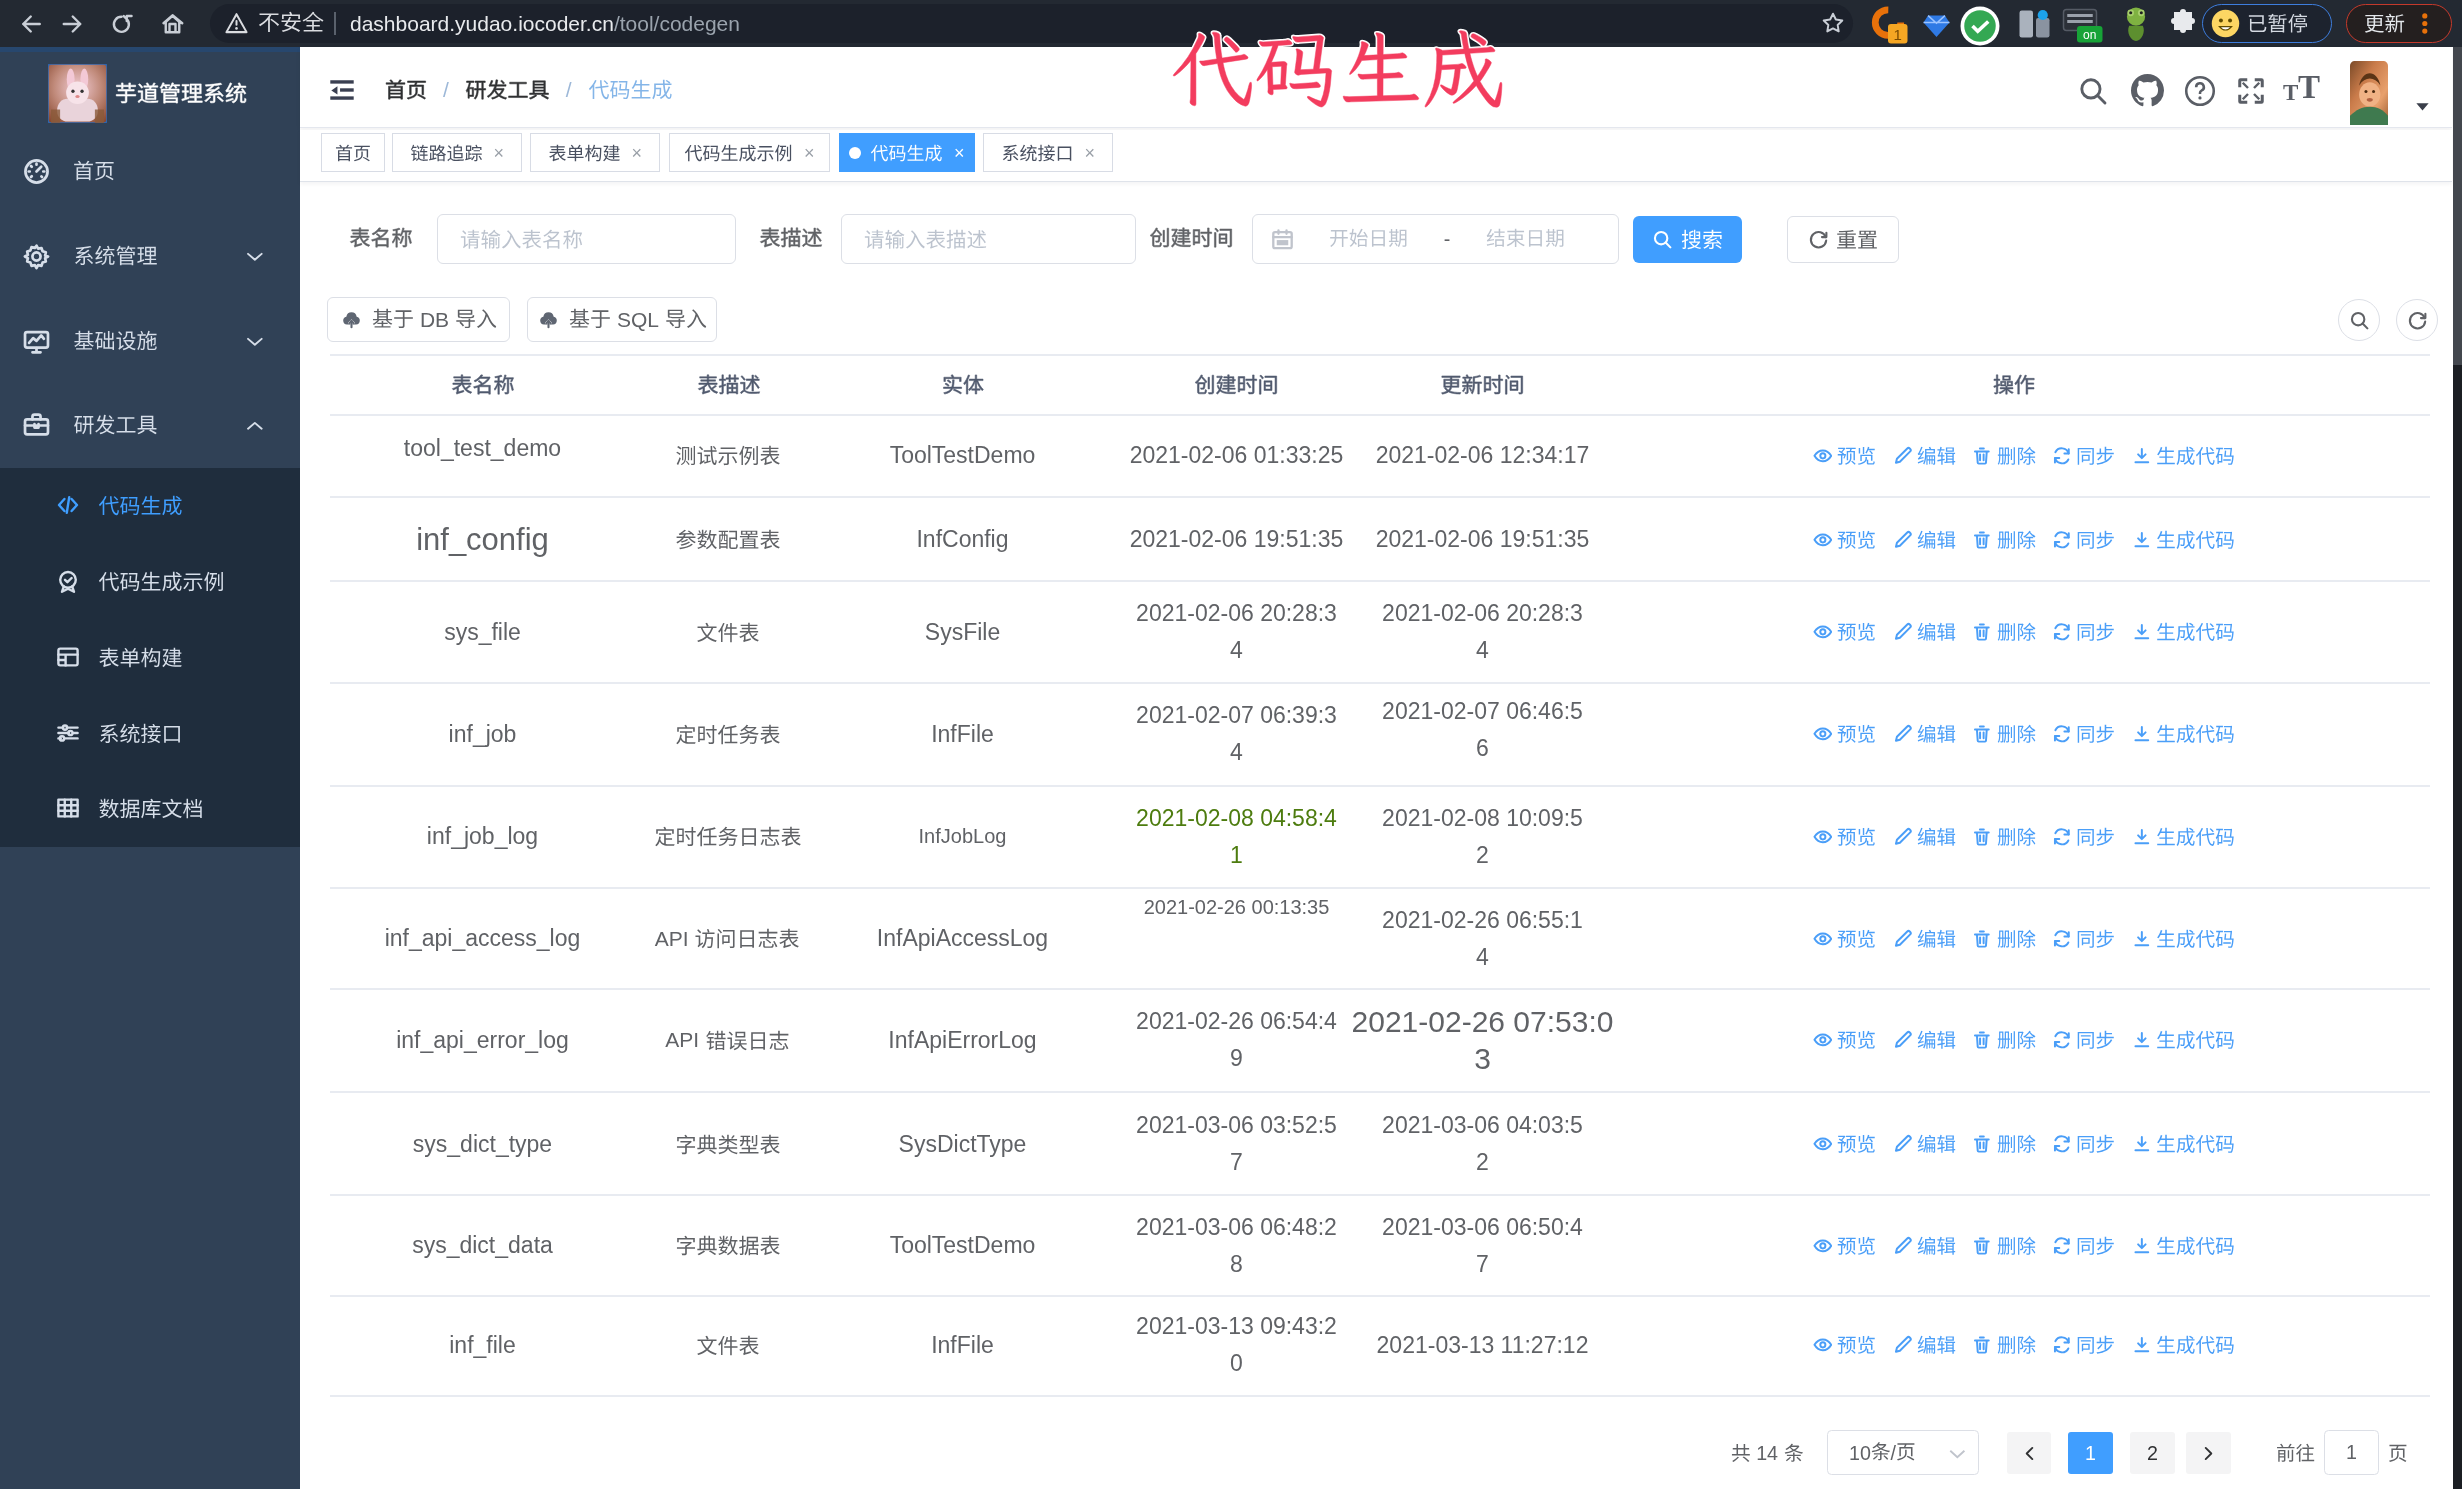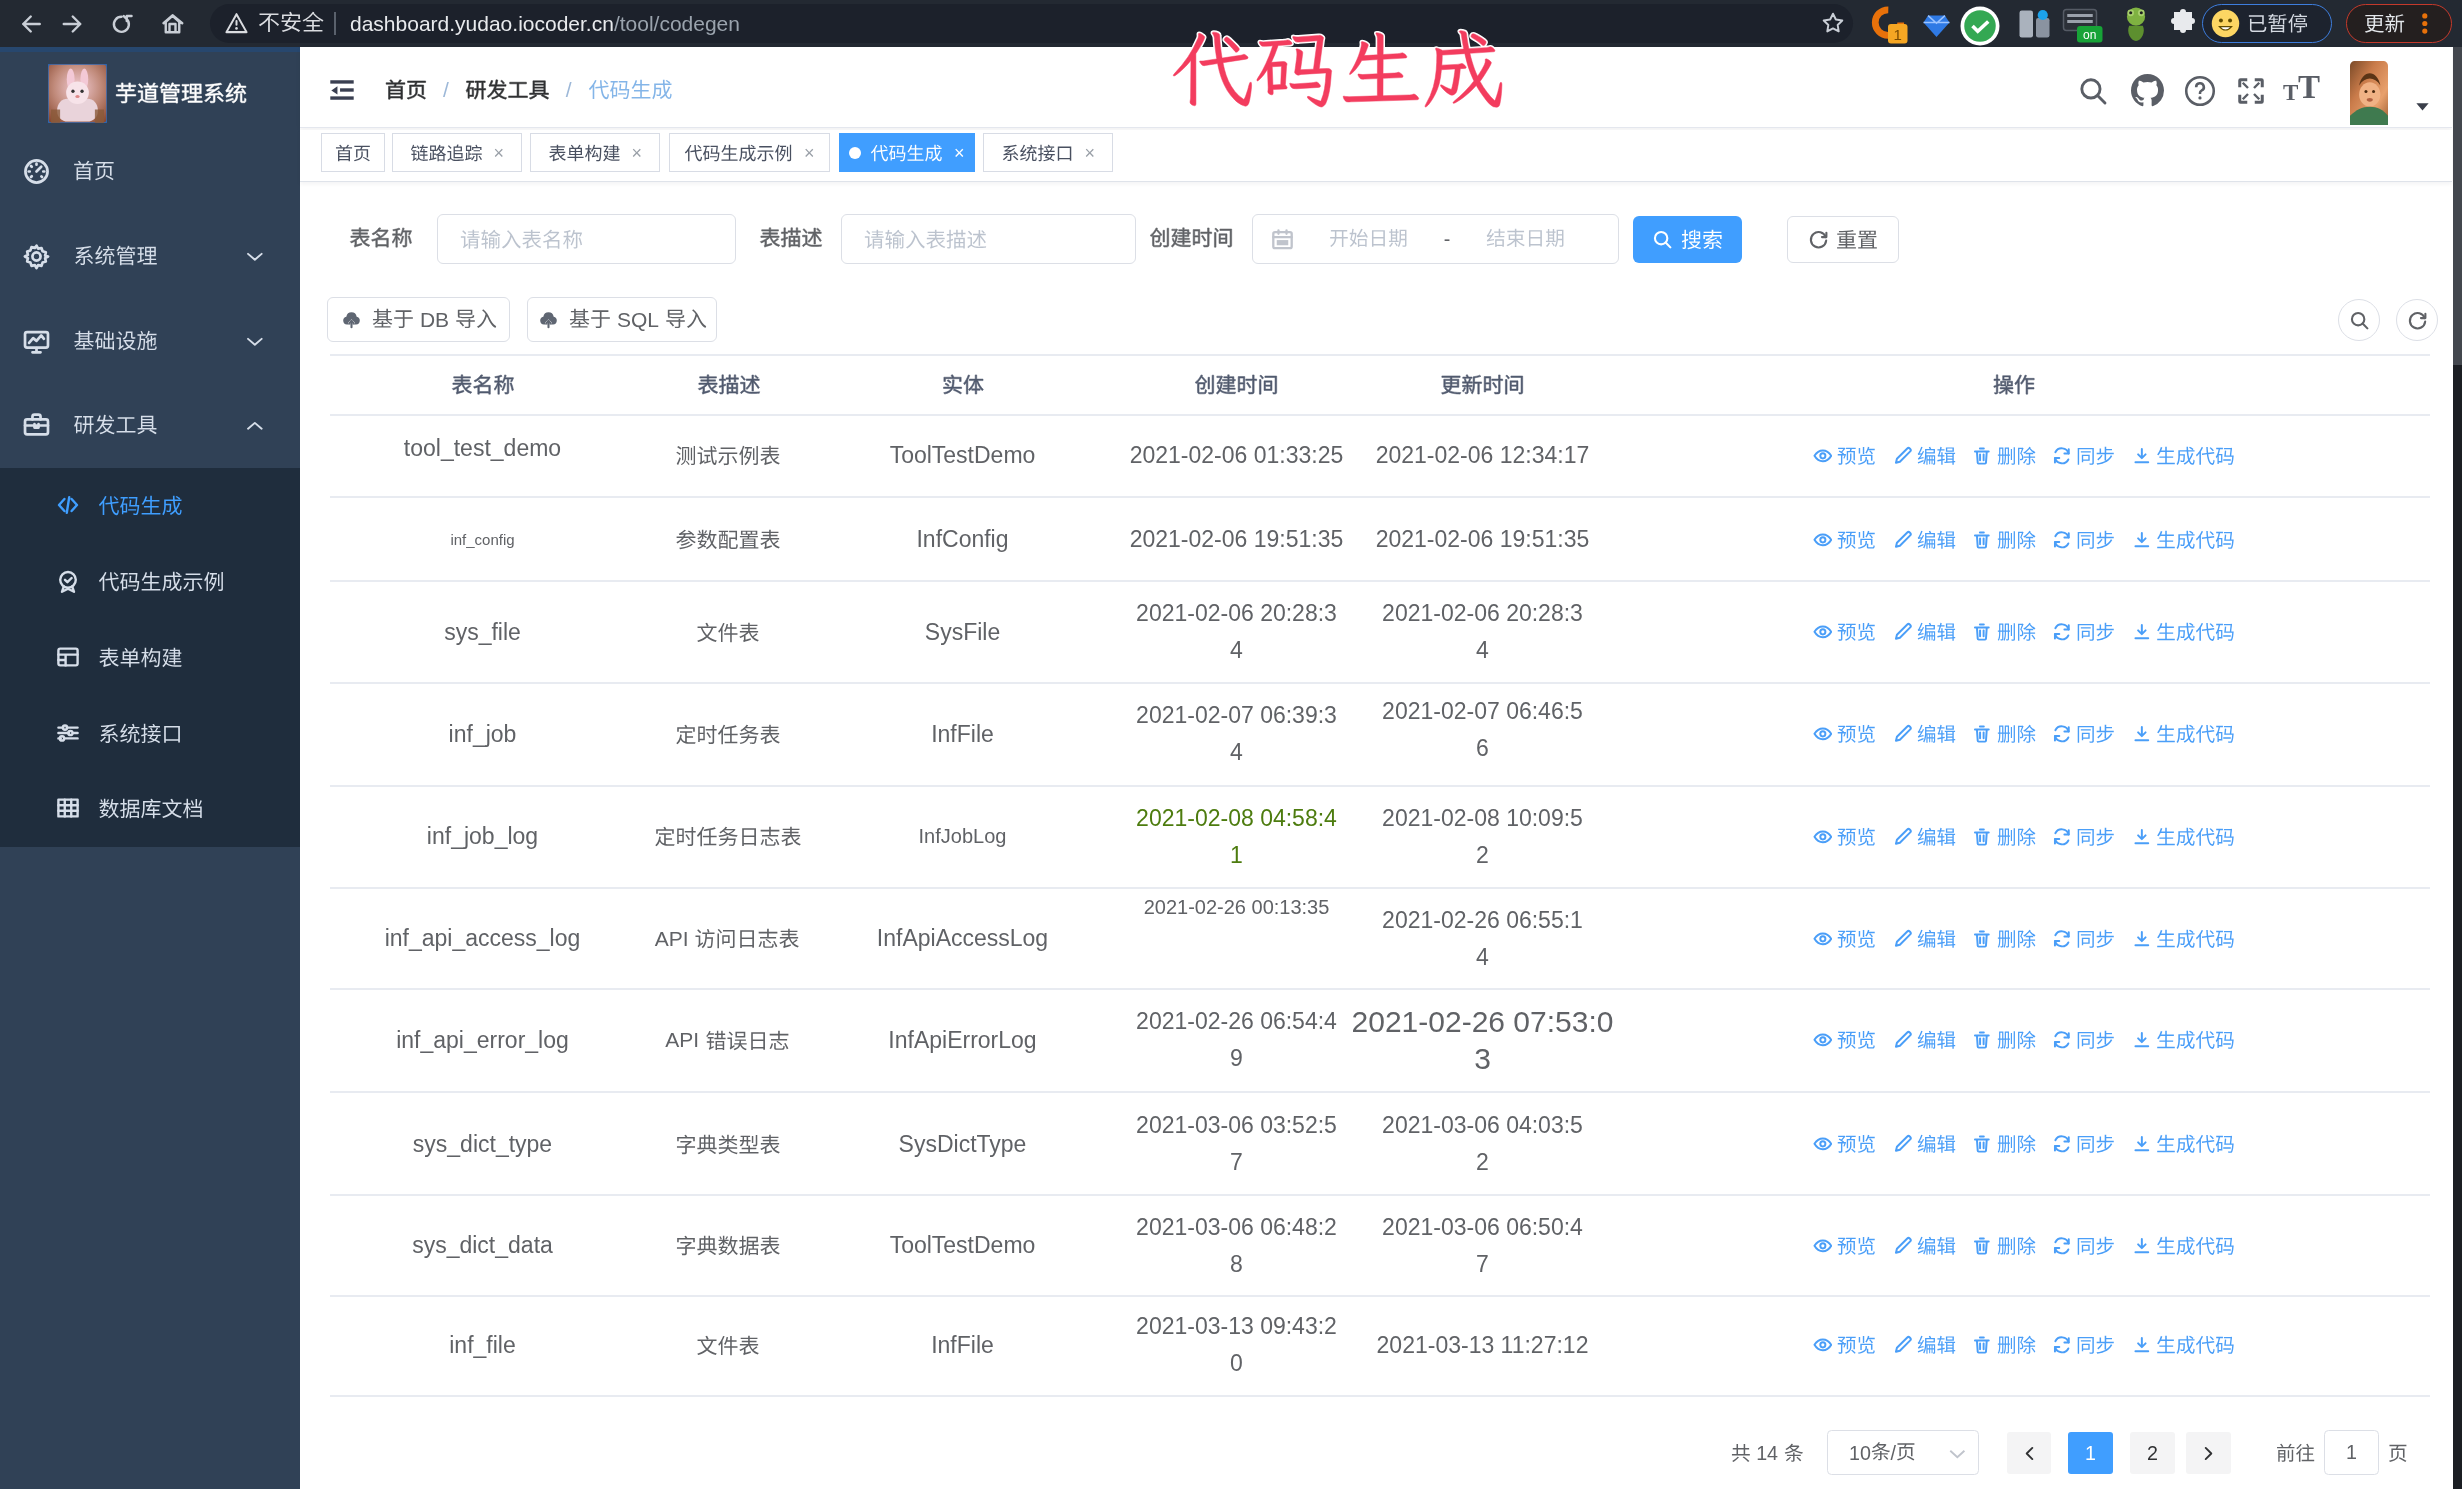--- a/index.html
+++ b/index.html
@@ -776,21 +776,21 @@
             <use href="#u751F" x="0"></use>
             <use href="#u6210" x="1000"></use>
             <use href="#u4EE3" x="2000"></use>
             <use href="#u7801" x="3000"></use>
           </g>
         </svg>
       </span>
     </div>
   </div>
 <div class="ab" style="left:330px;top:496px;width:2100px;height:1.5px;background:#e8ebf1"></div>
-<div class="ab" style="left:316px;top:498px;width:333px;height:83px;display:flex;align-items:center;justify-content:center;font-size:15px;color:#606266">
+<div class="ab" style="left:316px;top:498px;width:333px;height:83px;display:flex;align-items:center;justify-content:center;font-size:31px;color:#606266">
     <span>inf_config</span>
   </div>
 <div class="ab" style="left:561px;top:498px;width:333px;height:83px;display:flex;align-items:center;justify-content:center;font-size:21px;color:#606266">
     <svg class="z" style="width:106px;height:21px;" viewBox="0 0 5000 1000">
       <g transform="matrix(1,0,0,-1,0,880)">
         <use href="#u53C2" x="0"></use>
         <use href="#u6570" x="1000"></use>
         <use href="#u914D" x="2000"></use>
         <use href="#u7F6E" x="3000"></use>
         <use href="#u8868" x="4000"></use>

